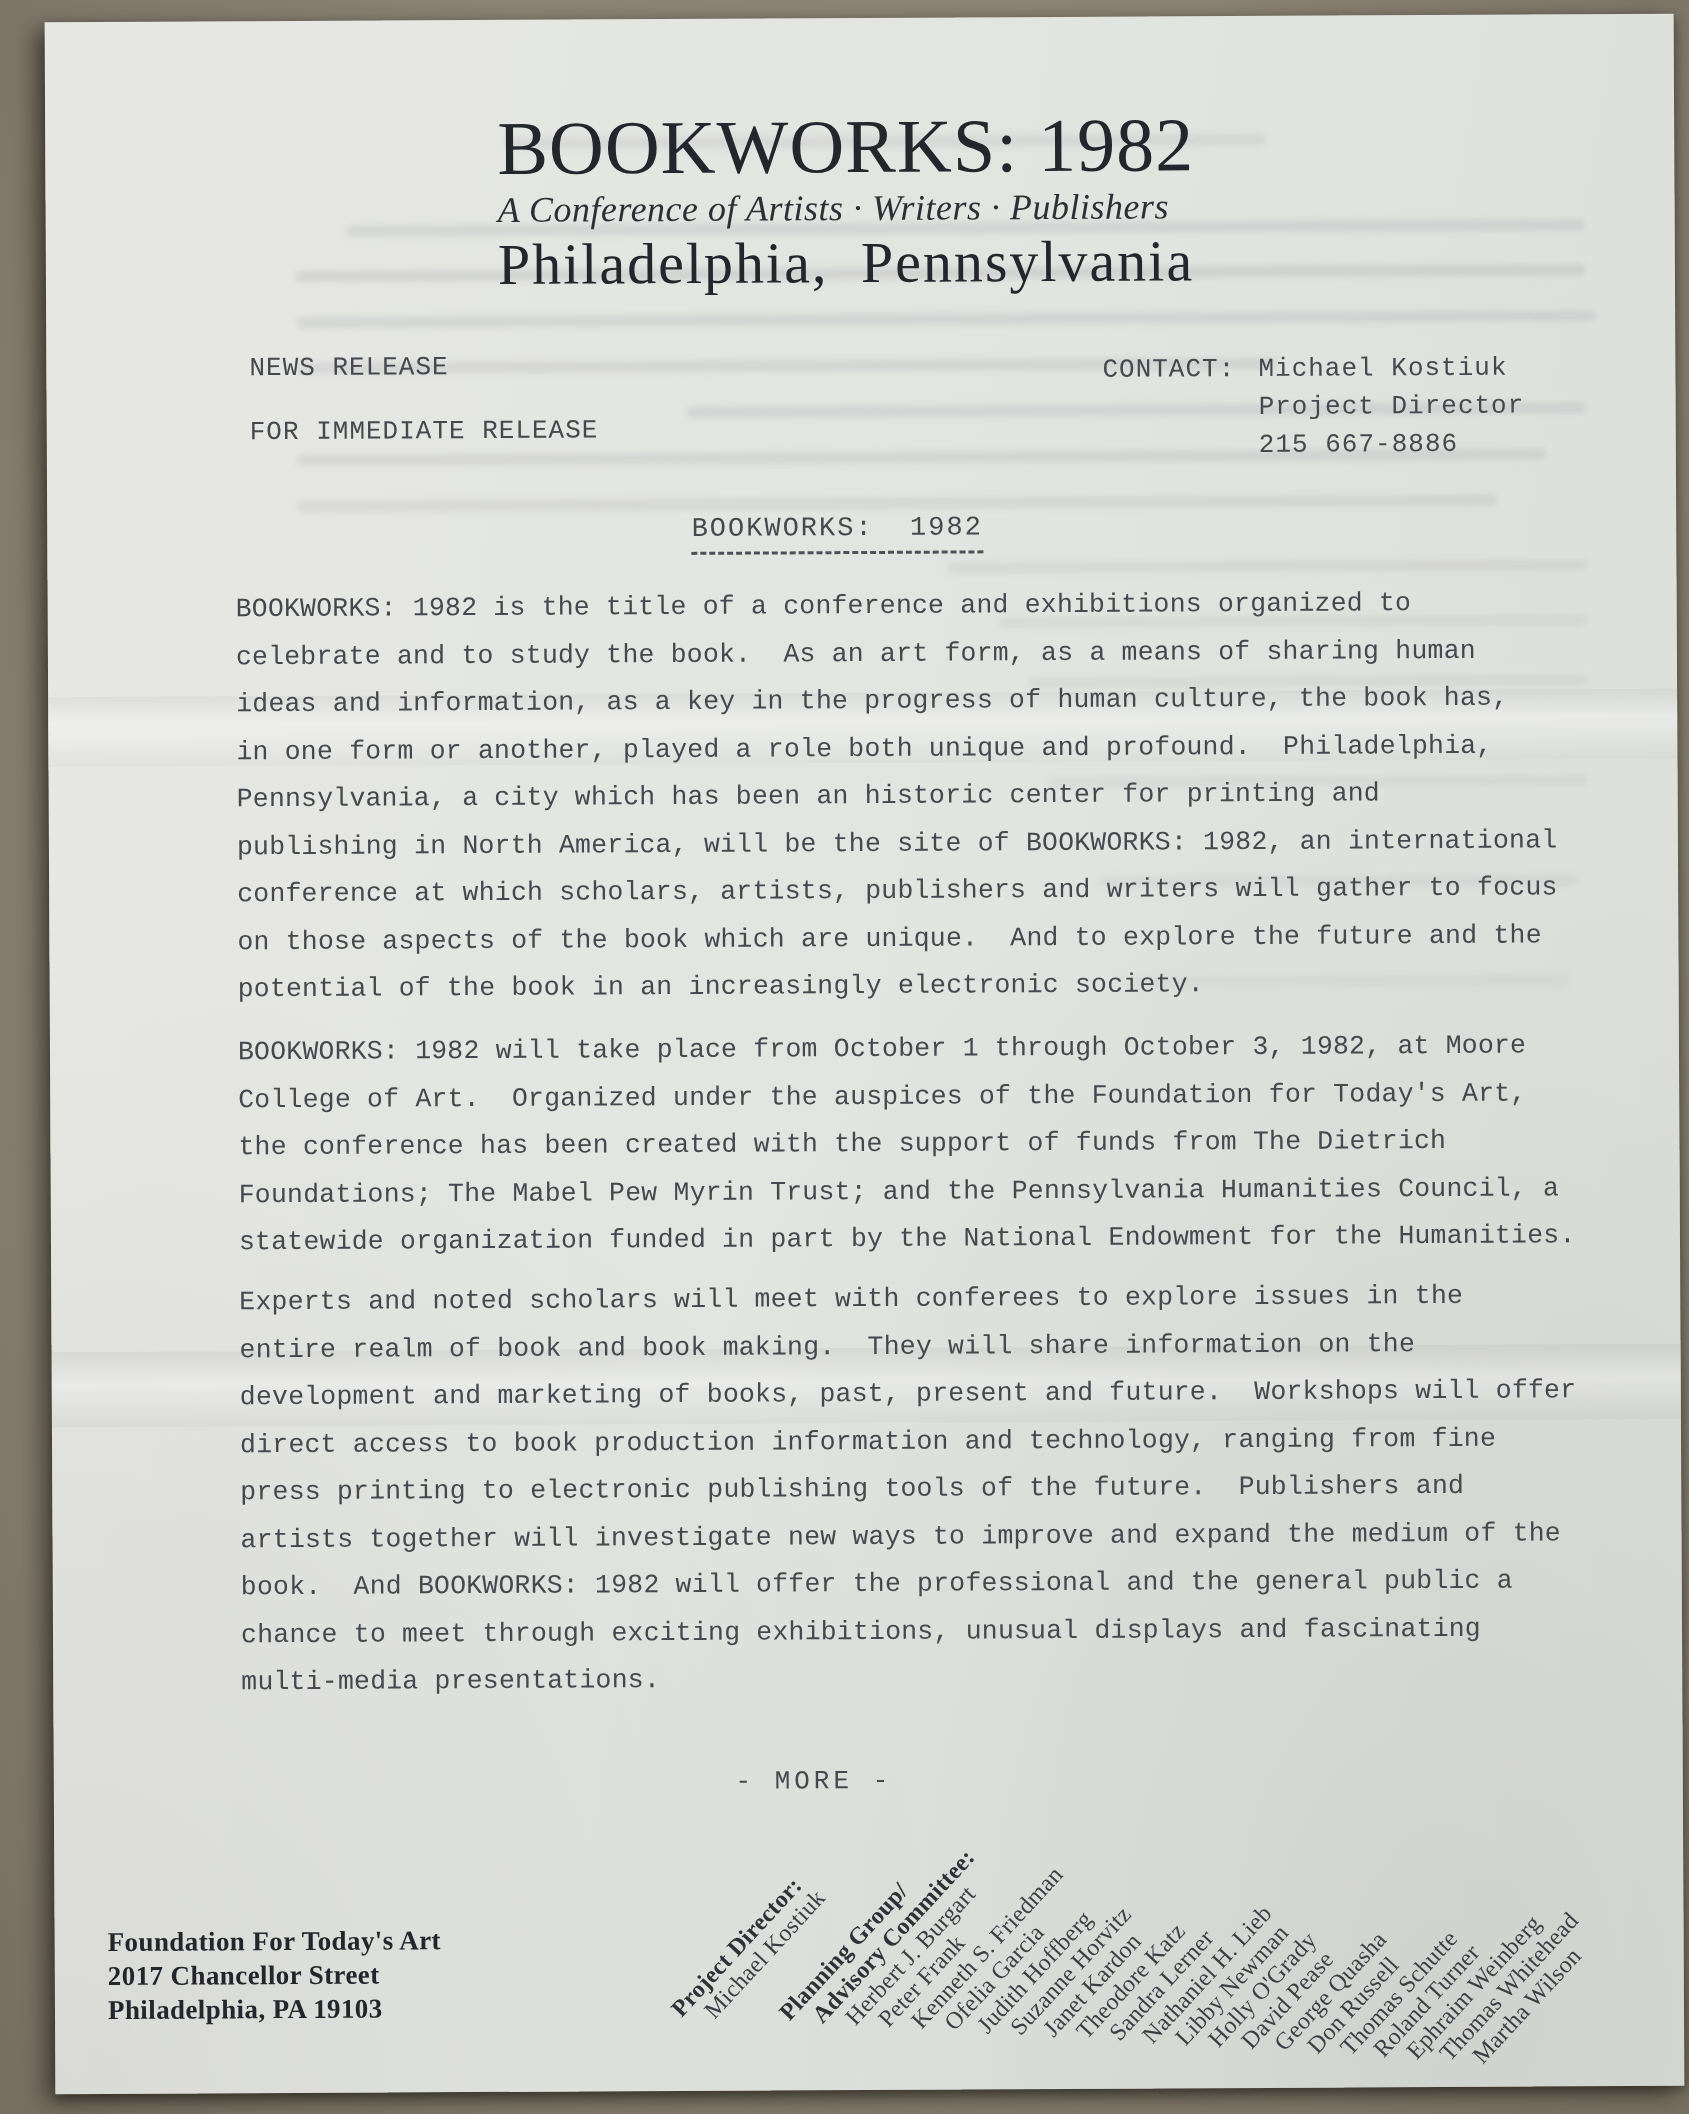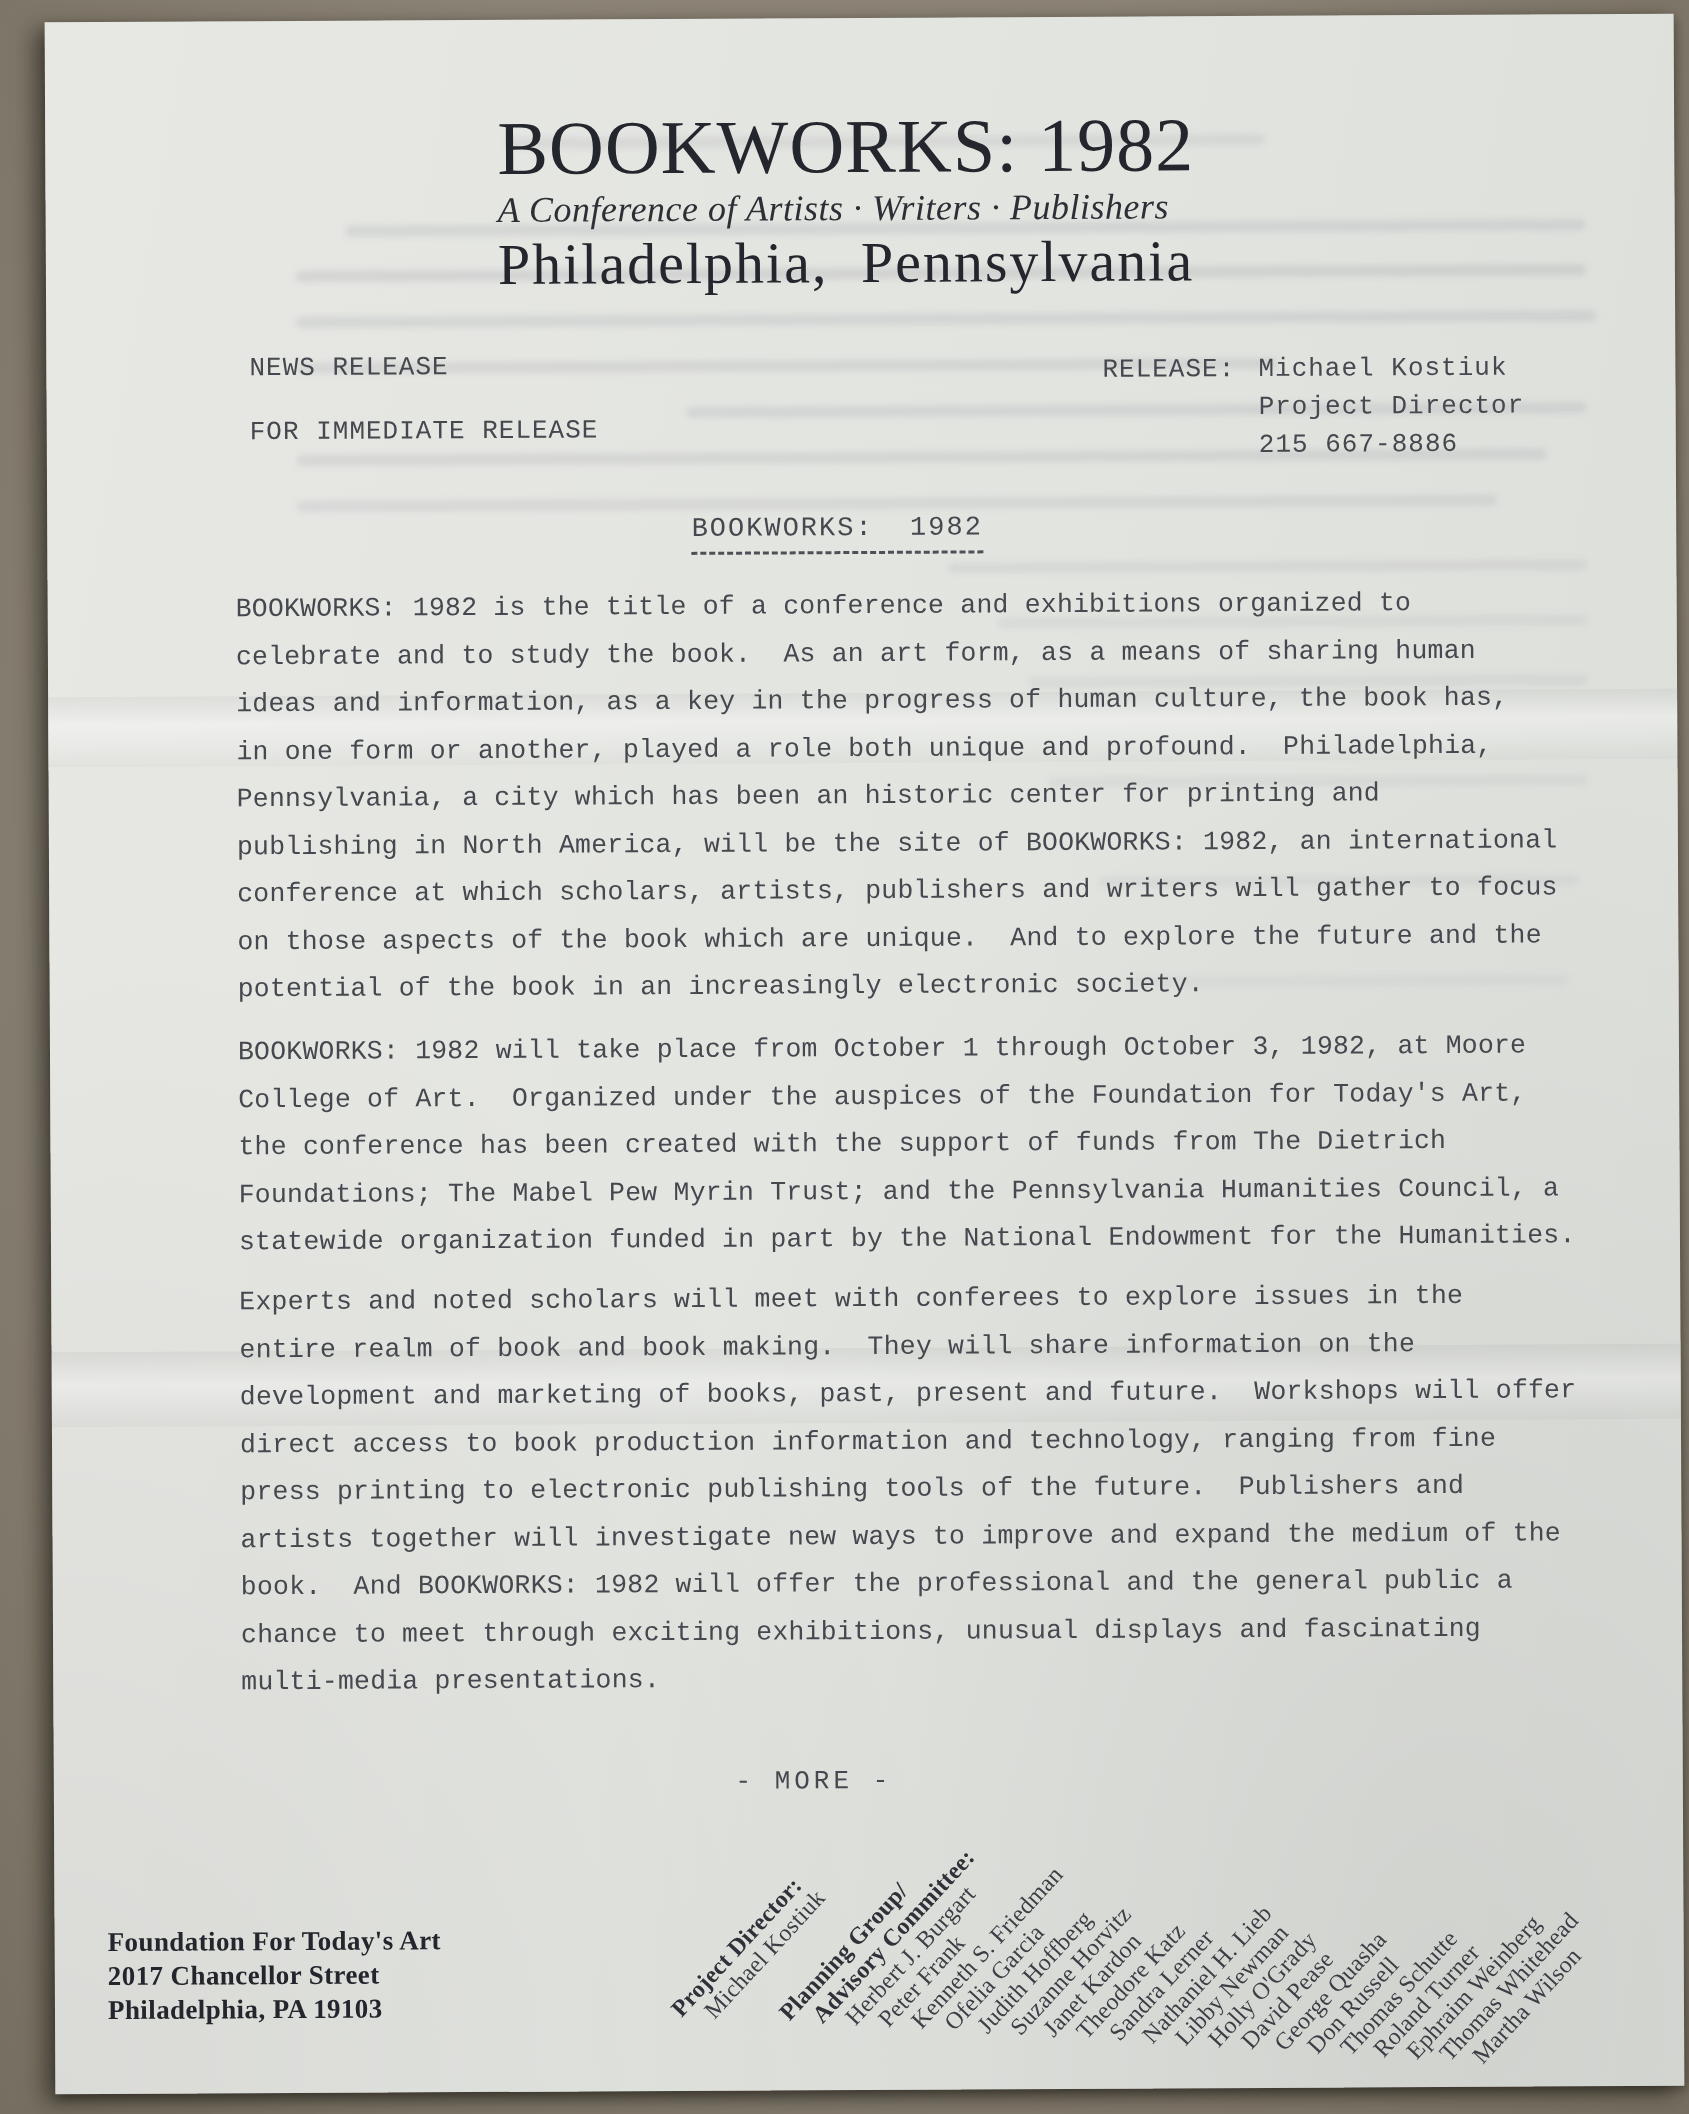--- a/index.html
+++ b/index.html
@@ -71,21 +71,21 @@
 
   <div class="abs" style="left:452px;top:90px;">
     <div class="m-title">BOOKWORKS: 1982</div>
     <div class="m-sub" style="margin-top:6px;">A Conference of Artists · Writers · Publishers</div>
     <div class="m-loc" style="margin-top:8px;">Philadelphia, Pennsylvania</div>
   </div>
 
   <div class="abs tw tw-label" style="left:203px;top:332px;">NEWS RELEASE</div>
   <div class="abs tw tw-label" style="left:203px;top:396px;">FOR IMMEDIATE RELEASE</div>
 
-  <div class="abs tw tw-label" style="left:1056px;top:338px;">RELEASE:</div>
+  <div class="abs tw tw-label" style="left:1056px;top:338px;">CONTACT:</div>
   <div class="abs tw tw-label" style="left:1212px;top:338px;">Michael Kostiuk</div>
   <div class="abs tw tw-label" style="left:1212px;top:376px;">Project Director</div>
   <div class="abs tw tw-label" style="left:1212px;top:414px;">215  667-8886</div>
 
   <div class="abs" style="left:400px;top:495px;width:780px;text-align:center;">
     <span class="tw headline" style="display:inline-block;">BOOKWORKS:  1982</span>
   </div>
 
   <div class="abs tw para" style="left:188px;top:565px;">BOOKWORKS: 1982 is the title of a conference and exhibitions organized to
 celebrate and to study the book.  As an art form, as a means of sharing human

